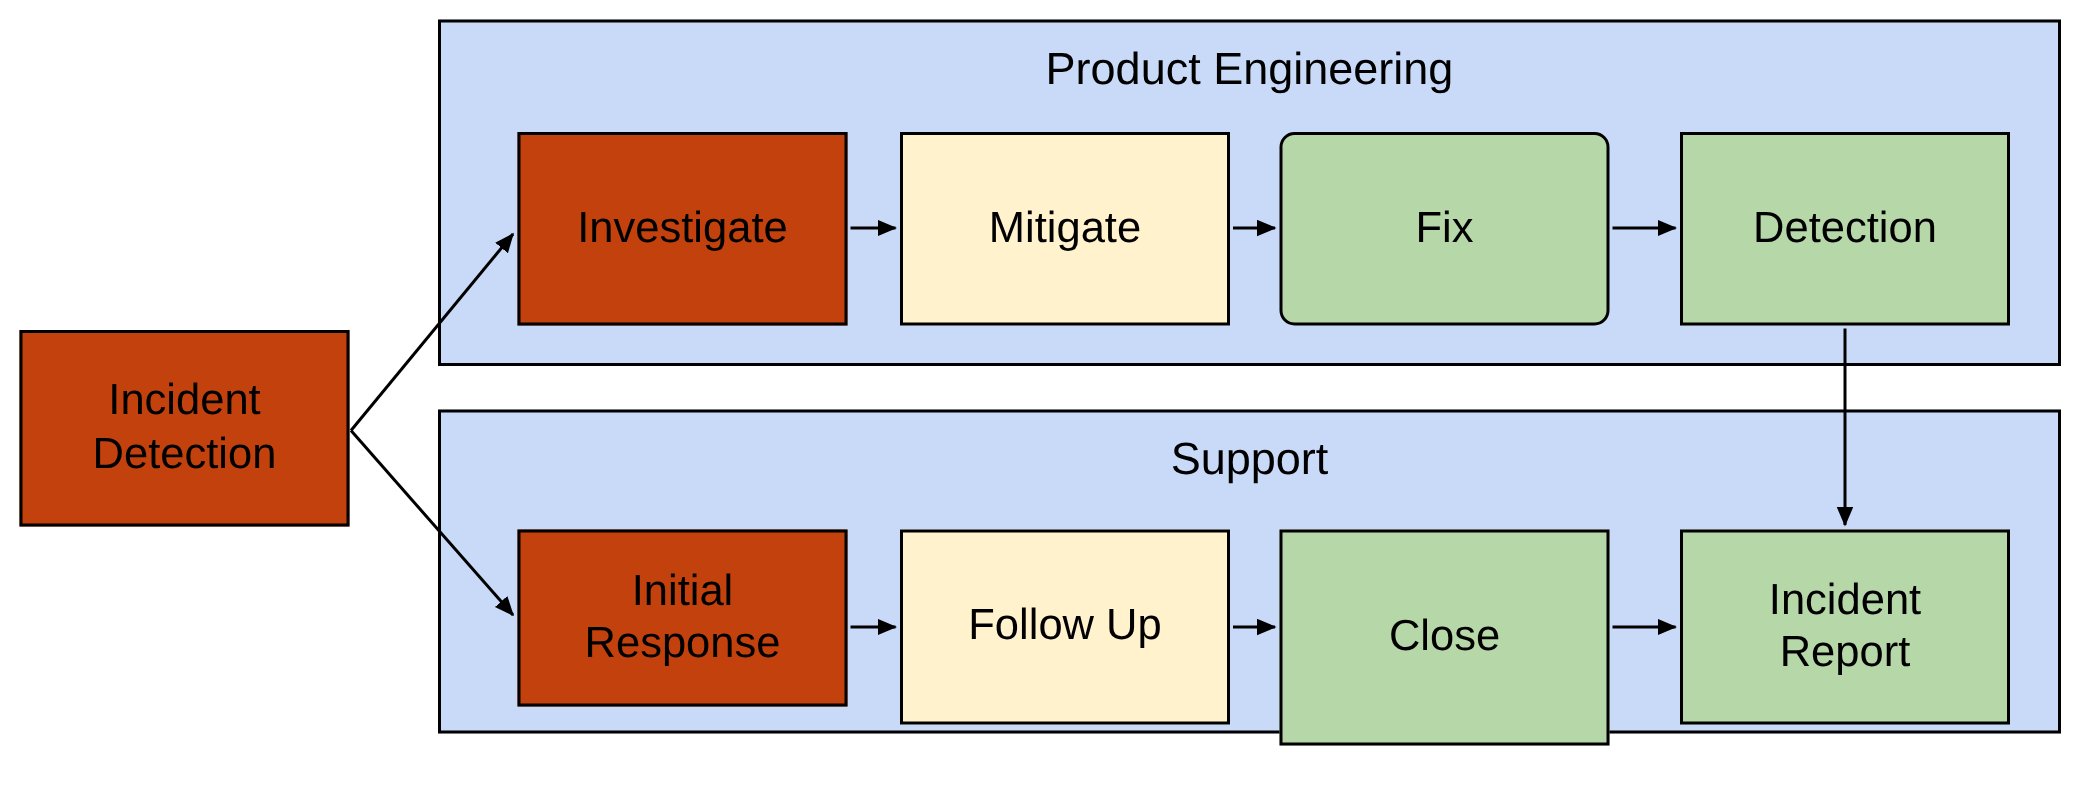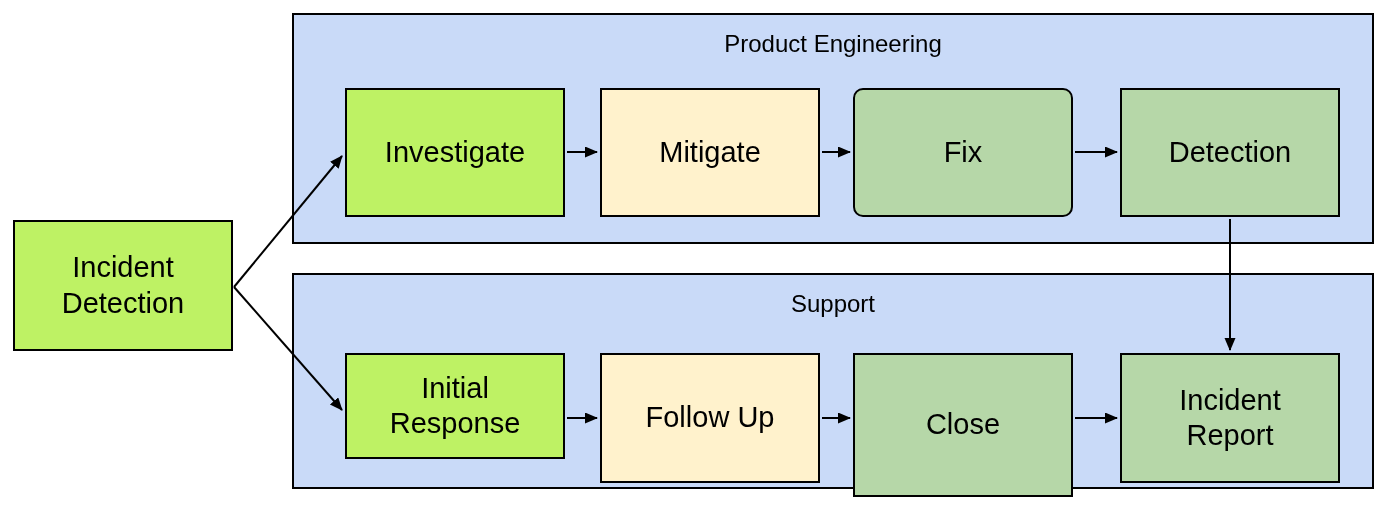--- a/index.html
+++ b/index.html
@@ -16,21 +16,21 @@
     overflow: hidden;
   }
   .lane {
     position: absolute;
     background: #c9daf8;
     border: 2px solid #000000;
     box-sizing: border-box;
   }
   .lane-title {
     text-align: center;
-    font-size: 24px;
+    font-size: 30px;
     color: #000000;
     margin-top: 15px;
   }
   #lane-product-engineering { left: 292px; top: 13px;  width: 1082px; height: 231px; }
   #lane-support             { left: 292px; top: 273px; width: 1082px; height: 216px; }
 
   .node {
     position: absolute;
     width: 220px;
     height: 129px;
@@ -38,30 +38,30 @@
     box-sizing: border-box;
     display: flex;
     align-items: center;
     justify-content: center;
     text-align: center;
     font-size: 29px;
     line-height: 1.22;
     color: #000000;
     white-space: pre-line;
   }
-  .fill-red    { background: #bef264; }
+  .fill-red    { background: #c2410c; }
   .fill-yellow { background: #fff2cc; text-align: center; }
   .fill-green  { background: #b6d7a8; }
 
   #node-incident-detection { left: 13px;   top: 220px; height: 131px; }
   #node-investigate        { left: 345px;  top: 88px; }
   #node-mitigate           { left: 600px;  top: 88px; }
   #node-fix                { left: 853px;  top: 88px; border-radius: 10px; }
   #node-postmortem         { left: 1120px; top: 88px; }
-  #node-initial-response   { left: 345px;  top: 353px; height: 106px; }
+  #node-initial-response   { left: 345px;  top: 353px; height: 118px; }
   #node-follow-up          { left: 600px;  top: 353px; height: 130px; }
   #node-close              { left: 853px;  top: 353px; height: 144px; }
   #node-incident-report    { left: 1120px; top: 353px; height: 130px; }
 
   .edges-overlay {
     position: absolute;
     left: 0; top: 0;
     width: 1386px;
     height: 526px;
     pointer-events: none;

